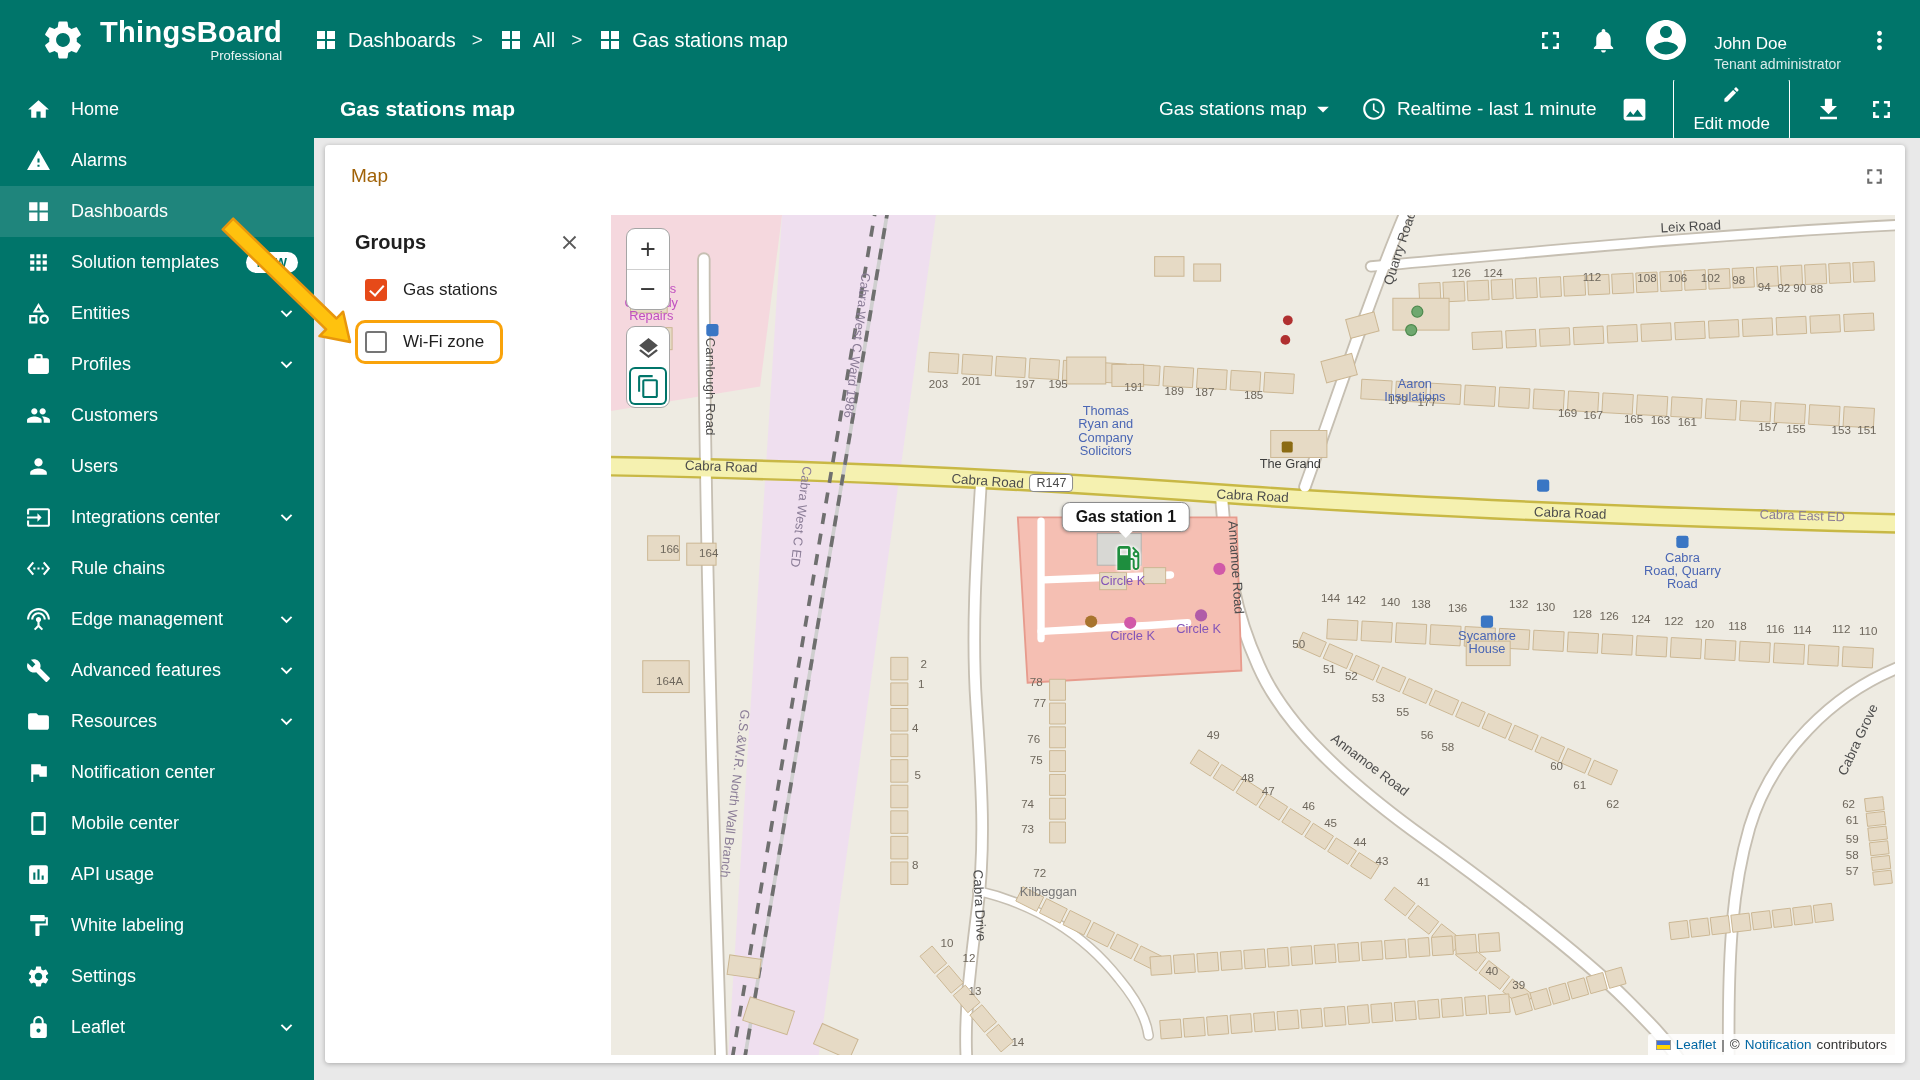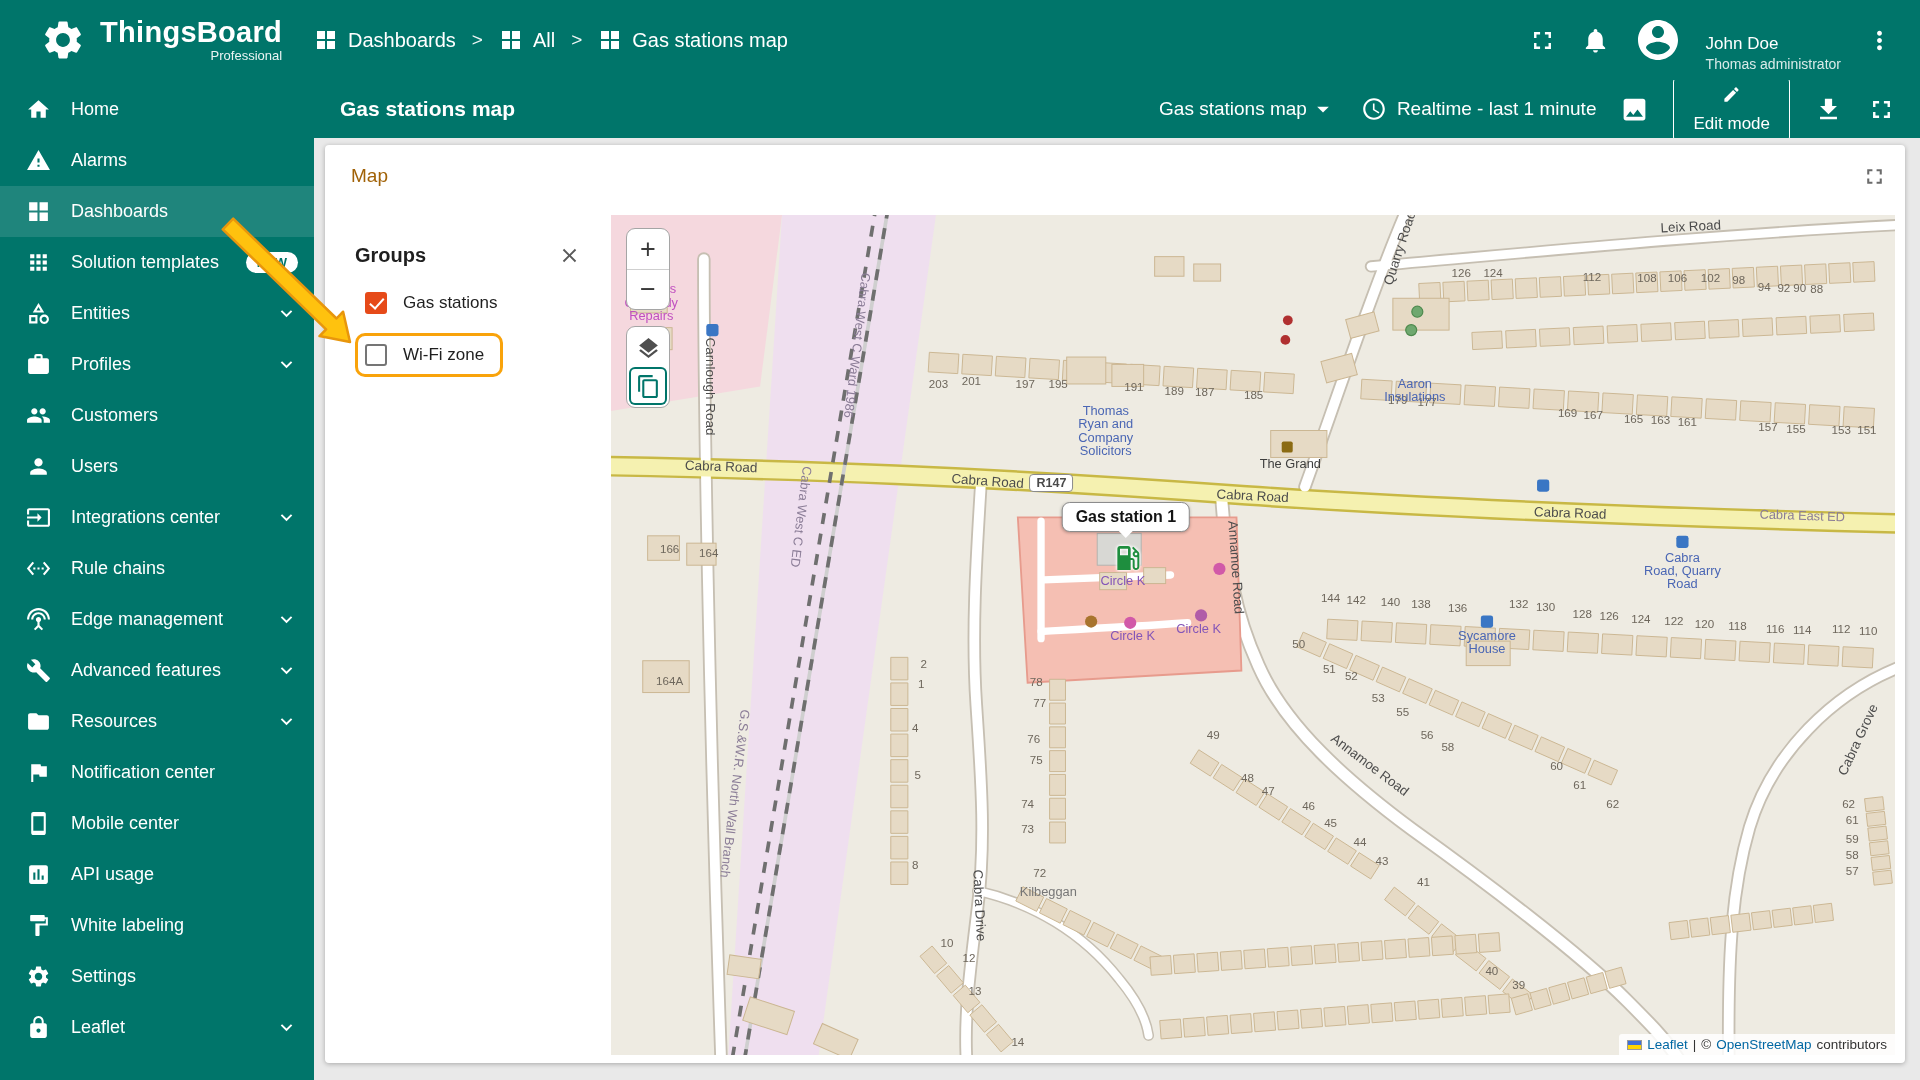--- a/index.html
+++ b/index.html
@@ -55,21 +55,21 @@
 
   .content{position:absolute;top:58px;left:0;right:0;bottom:0;background:#E9E9E9;}
   .card{position:absolute;left:11px;top:7px;right:15px;bottom:17px;background:#fff;border-radius:4px;box-shadow:0 1px 5px rgba(0,0,0,.28);display:flex;flex-direction:column;}
   .card-header{height:62px;display:flex;align-items:center;padding:0 18px 0 26px;flex:none;}
   .widget-title{font-size:19px;font-weight:500;color:#a16207;flex:1;}
   .widget-fullscreen{width:25px;height:25px;fill:#6b6b6b;cursor:pointer;}
   .card-body{flex:1;display:flex;min-height:0;}
 
   
   .groups-panel{width:286px;flex:none;padding:24px 18px 0 30px;}
-  .groups-head{display:flex;align-items:center;justify-content:space-between;margin-top:13px;}
+  .groups-head{display:flex;align-items:center;justify-content:space-between;}
   .groups-title{font-size:20px;font-weight:bold;color:#1f1f1f;}
   .groups-close{width:23px;height:23px;fill:#5a5a5a;cursor:pointer;margin-right:12px;}
   .group-rows{margin-top:14px;}
   .group-row{display:flex;align-items:center;gap:16px;height:44px;margin-top:8px;font-size:17px;color:#1f1f1f;width:max-content;padding:0 16px 0 7px;border:3px solid transparent;border-radius:10px;cursor:pointer;}
   .group-row.highlighted{border-color:var(--hl);}
   .cb{width:22px;height:22px;border-radius:3px;flex:none;position:relative;}
   .cb.checked{background:var(--cb);}
   .cb.checked::after{content:"";position:absolute;left:7.5px;top:3px;width:6px;height:11.5px;border:solid #fff;border-width:0 2.6px 2.6px 0;transform:rotate(42deg);}
   .cb.unchecked{background:#fff;border:2.4px solid #757575;}
 
@@ -82,21 +82,21 @@
   .zoom-btn + .zoom-btn{border-top:1px solid #CFCFCF;}
   .layers-ctl{margin-top:16px;width:44px;background:#fff;border:1.5px solid #A5A5A5;border-radius:9px;padding:2px;}
   .layer-btn{height:38px;display:flex;align-items:center;justify-content:center;border-radius:6px;cursor:pointer;}
   .layer-btn svg{width:25px;height:25px;fill:#4f4f4f;}
   .layer-btn.active{box-shadow:inset 0 0 0 2px var(--primary);}
   .layer-btn.active svg{fill:var(--primary);}
   .map-tooltip{position:absolute;left:40.1%;top:35.9%;transform:translate(-50%,-50%);background:#fff;border:1.4px solid #8C8C8C;border-radius:8px;padding:5px 13px;font-size:16px;font-weight:bold;color:#141414;white-space:nowrap;z-index:5;box-shadow:0 1px 3px rgba(0,0,0,.25);}
   .map-tooltip::after{content:"";position:absolute;left:50%;bottom:-7px;transform:translateX(-50%);border:7px solid transparent;border-top-color:#fff;border-bottom:0;}
   .map-marker{position:absolute;left:40.3%;top:40.8%;transform:translate(-50%,-50%);z-index:4;cursor:pointer;}
   .map-marker svg{width:32px;height:32px;fill:#1E8E3E;filter:drop-shadow(0 0 1.5px #fff) drop-shadow(0 0 1px #fff);}
-  .route-badge{position:absolute;left:34.3%;top:31.9%;transform:translate(-50%,-50%);background:#fff;border:1.4px solid #8a8a8a;border-radius:4px;font-size:12.5px;font-weight:bold;color:#4a4a4a;padding:1px 6px;z-index:3;}
+  .route-badge{position:absolute;left:34.3%;top:31.9%;transform:translate(-50%,-50%);background:#fff;border:1.4px solid #8a8a8a;border-radius:4px;font-size:12.5px;font-weight:normal;color:#4a4a4a;padding:1px 6px;z-index:3;}
   .map-attr{position:absolute;right:0;bottom:0;background:rgba(255,255,255,.85);font-size:13.5px;color:#333;padding:3px 8px;display:flex;align-items:center;gap:5px;z-index:6;border-top-left-radius:3px;}
   .map-attr a{color:var(--link);text-decoration:none;cursor:pointer;}
   .flag{width:15px;height:10px;background:linear-gradient(#3F6FD8 50%,#FFD500 50%);display:inline-block;border:.5px solid #999;}
 
   
   .annot{position:absolute;inset:0;width:1920px;height:1080px;z-index:40;pointer-events:none;}
 </style>
 </head>
 <body>
 
@@ -137,21 +137,21 @@
         <path d="M7 14H5v5h5v-2H7v-3zm-2-4h2V7h3V5H5v5zm12 7h-3v2h5v-5h-2v3zM14 5v2h3v3h2V5h-5z"></path>
       </svg>
     <svg class="tb-icon" viewBox="0 0 24 24">
         <path d="M12 22c1.1 0 2-.9 2-2h-4c0 1.1.89 2 2 2zm6-6v-5c0-3.07-1.64-5.64-4.5-6.32V4c0-.83-.67-1.5-1.5-1.5s-1.5.67-1.5 1.5v.68C7.63 5.36 6 7.92 6 11v5l-2 2v1h16v-1l-2-2z"></path>
       </svg>
     <svg class="avatar" viewBox="0 0 24 24">
         <path d="M12 2C6.48 2 2 6.48 2 12s4.48 10 10 10 10-4.48 10-10S17.52 2 12 2zm0 3c1.66 0 3 1.34 3 3s-1.34 3-3 3-3-1.34-3-3 1.34-3 3-3zm0 14.2c-2.5 0-4.71-1.28-6-3.22.03-1.99 4-3.08 6-3.08 1.99 0 5.97 1.09 6 3.08-1.29 1.94-3.5 3.22-6 3.22z"></path>
       </svg>
     <div class="user-block">
       <div class="user-name">John Doe</div>
-      <div class="user-role">Thomas administrator</div>
+      <div class="user-role">Tenant administrator</div>
     </div>
     <svg class="tb-icon" viewBox="0 0 24 24">
         <path d="M12 8c1.1 0 2-.9 2-2s-.9-2-2-2-2 .9-2 2 .9 2 2 2zm0 2c-1.1 0-2 .9-2 2s.9 2 2 2 2-.9 2-2-.9-2-2-2zm0 6c-1.1 0-2 .9-2 2s.9 2 2 2 2-.9 2-2-.9-2-2-2z"></path>
       </svg>
   </div>
 </header>
 
 <aside class="sidebar" id="sidebar">
     <div class="nav-item">
       <svg viewBox="0 0 24 24" class="nav-icon">
@@ -761,21 +761,21 @@
                 <path d="M19.77 7.23l.01-.01-3.72-3.72L15 4.56l2.11 2.11c-.94.36-1.61 1.26-1.61 2.33 0 1.38 1.12 2.5 2.5 2.5.36 0 .69-.08 1-.21v7.21c0 .55-.45 1-1 1s-1-.45-1-1V14c0-1.1-.9-2-2-2h-1V5c0-1.1-.9-2-2-2H6c-1.1 0-2 .9-2 2v16h10v-7.5h1.5v5c0 1.38 1.12 2.5 2.5 2.5s2.5-1.12 2.5-2.5V9c0-.69-.28-1.32-.73-1.77zM12 10H6V5h6v5zm6 0c-.55 0-1-.45-1-1s.45-1 1-1 1 .45 1 1-.45 1-1 1z"></path>
               </svg>
           </div>
           <div class="route-badge">R147</div>
 
           <div class="map-attr">
             <span class="flag"></span>
             <a>Leaflet</a>
             <span>|</span>
             <span>©</span>
-            <a>OpenStreetMap</a>
+            <a>Notification</a>
             <span>contributors</span>
           </div>
         </div>
       </div>
     </div>
   </div>
 </div>
 
 <svg class="annot" viewBox="0 0 1920 1080">
   <polygon id="annot-arrow" points="222.8,229.4 326.1,329.3 319.5,336.1 350,342 343.1,311.7 336.5,318.5 233.2,218.6" stroke-width="2.5" stroke-linejoin="round" fill="#FFC20E" stroke="#E8960C"></polygon>

